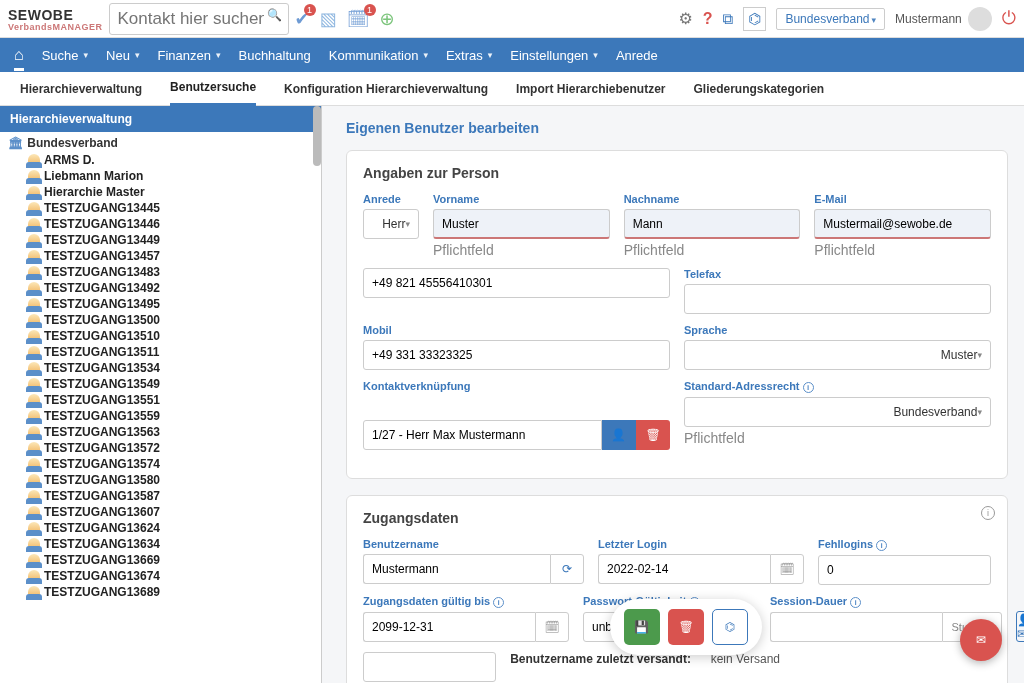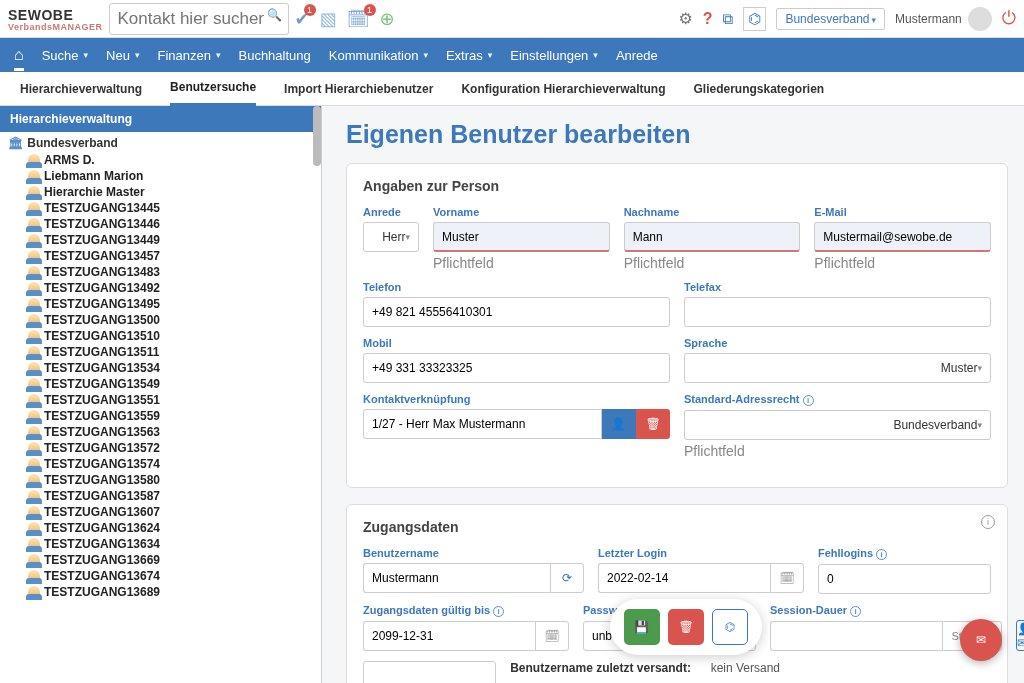--- a/index.html
+++ b/index.html
@@ -39,34 +39,34 @@
 .tree { padding: 2px 0; overflow-y: auto; height: calc(100% - 26px); font-size: 12px; }
 .tree-root { display: flex; align-items: center; gap: 4px; padding: 2px 8px; font-weight: bold; }
 .tree-item { display: flex; align-items: center; gap: 4px; padding: 1px 8px 1px 28px; cursor: pointer; }
 .tree-item .uicon { width: 12px; height: 12px; display: inline-block; background: linear-gradient(#fce7b8, #f0b35c); border-radius: 50% 50% 40% 40%; position: relative; }
 .tree-item .uicon::after { content: ""; position: absolute; bottom: -2px; left: -2px; width: 16px; height: 6px; background: #5b8fc9; border-radius: 3px 3px 0 0; }
 .tree-item span { font-weight: bold; color: #222; }
 .scrollthumb { position: absolute; right: 0; top: 0; width: 8px; height: 60px; background: #bbb; border-radius: 4px; }
 
 
 .content { flex: 1; overflow-y: auto; padding: 10px 16px 40px 24px; }
-h1.page-title { color: #3c78ba; font-size: 25px; font-weight: 600; margin: 4px 0 14px 0; }
+h1.page-title { color: #3c78ba; font-size: 14px; font-weight: 600; margin: 4px 0 14px 0; }
 .panel { background: #fff; border: 1px solid #ddd; border-radius: 6px; padding: 14px 16px 18px; margin-bottom: 16px; position: relative; }
 .panel h2 { font-size: 14px; font-weight: 600; color: #444; margin-bottom: 12px; }
 .info-i { position: absolute; top: 10px; right: 12px; width: 14px; height: 14px; border: 1px solid #999; border-radius: 50%; font-size: 9px; color: #999; display: flex; align-items: center; justify-content: center; }
 
 .row { display: flex; gap: 14px; margin-bottom: 10px; }
 .fld { display: flex; flex-direction: column; }
 .fld label { color: #3c78ba; font-size: 11px; font-weight: 600; margin-bottom: 4px; }
 .fld input, .fld .sel { height: 30px; border: 1px solid #ccc; border-radius: 3px; padding: 0 8px; font-size: 12px; background: #fff; }
 .fld .sel { display: flex; align-items: center; justify-content: flex-end; cursor: pointer; }
 .hint { font-size: 14px; color: #888; margin-top: 3px; }
 .reqline { border-bottom: 2px solid #c77 !important; background: #eef2f8 !important; }
 
-.linkrow { display: flex; }
+.linkrow { display: flex; margin-top: 24px; }
 .linkrow input { flex: 1; border-radius: 3px 0 0 3px; }
 .linkbtn { width: 34px; height: 30px; display: flex; align-items: center; justify-content: center; color: #fff; cursor: pointer; }
 .lb-blue { background: #3c78ba; }
 .lb-red { background: #d9534f; }
 
 .ig { display: flex; }
 .ig input { flex: 1; border-radius: 3px 0 0 3px; border-right: none; }
 .ig .addon { width: 34px; height: 30px; border: 1px solid #ccc; border-radius: 0 3px 3px 0; display: flex; align-items: center; justify-content: center; color: #888; cursor: pointer; }
 
 .inline-i { display:inline-block; width:11px; height:11px; border:1px solid #5b8fc9; border-radius:50%; font-size:8px; color:#5b8fc9; text-align:center; line-height:10px; margin-left:3px; }
@@ -124,22 +124,22 @@
   <span class="item">Buchhaltung</span>
   <span class="item caretd">Kommunikation</span>
   <span class="item caretd">Extras</span>
   <span class="item caretd">Einstellungen</span>
   <span class="item">Anrede</span>
 </div>
 
 <div class="submenu">
   <span class="sitem">Hierarchieverwaltung</span>
   <span class="sitem active">Benutzersuche</span>
+  <span class="sitem">Konfiguration Hierarchieverwaltung</span>
   <span class="sitem">Import Hierarchiebenutzer</span>
-  <span class="sitem">Konfiguration Hierarchieverwaltung</span>
   <span class="sitem">Gliederungskategorien</span>
 </div>
 
 <div class="layout">
 
   <div class="sidebar">
     <div class="sidebar-hdr">Hierarchieverwaltung</div>
     <div class="tree">
       <div class="tree-root">
         <span class="icon" style="color:#5b8fc9">🏛</span>
@@ -289,21 +289,20 @@
         </div>
         <div class="fld" style="flex:1">
           <label>E-Mail</label>
           <input class="reqline" value="Mustermail@sewobe.de" style="">
           <div class="hint">Pflichtfeld</div>
         </div>
       </div>
 
       <div class="row">
         <div class="fld" style="flex:1">
-          <label>Telefon</label>
           <input value="+49 821 45556410301" style="">
         </div>
         <div class="fld" style="flex:1">
           <label>Telefax</label>
           <input value="" style="">
         </div>
       </div>
 
       <div class="row">
         <div class="fld" style="flex:1">

